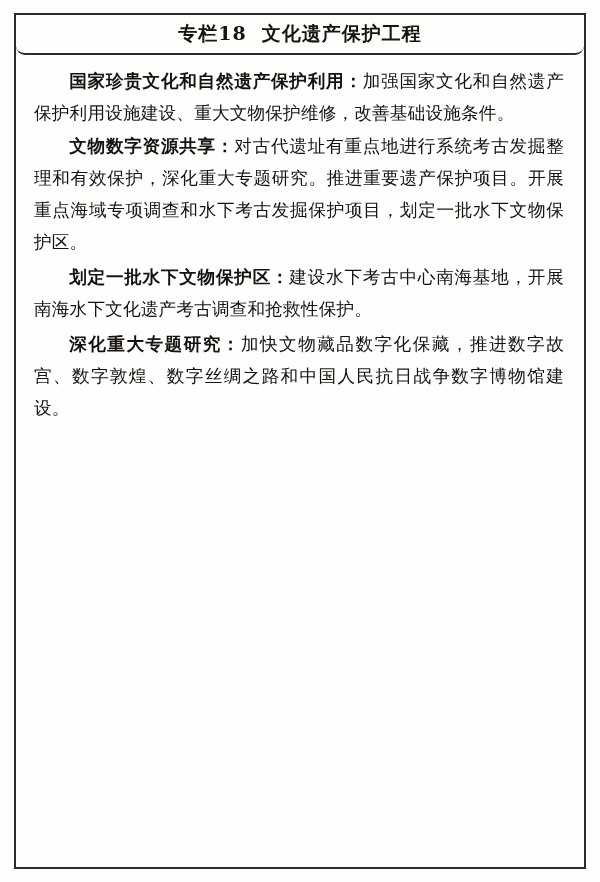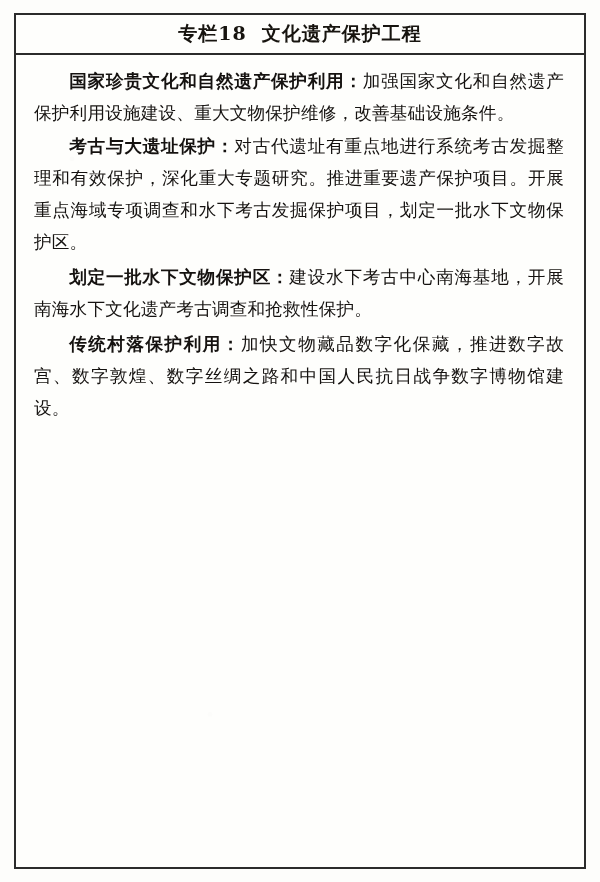--- a/index.html
+++ b/index.html
@@ -30,20 +30,21 @@
     background: #fefefc;
   }
   .title-bar {
     position: relative;
     height: 40px;
     border-bottom: 2px solid #2b2b2b;
     box-sizing: border-box;
     display: flex;
     align-items: center;
     justify-content: center;
+    border-radius: 9px;
   }
   .title-text {
     font-family: "DejaVu Serif", serif;
     font-weight: bold;
     font-size: 19px;
     letter-spacing: 1px;
     color: #17140f;
     white-space: pre;
   }
   .body-area {
@@ -88,34 +89,34 @@
     </div>
 
     <div class="body-area">
 
       <p class="para">
         <span class="lead">国家珍贵文化和自然遗产保护利用：</span><span>加强国家文化和自然遗产保护利用设施建设、重大文物保护维修，改善基础设施条件。</span>
       </p>
 
 
       <p class="para">
-        <span class="lead">考古与大遗址保护：</span><span>对古代遗址有重点地进行系统考古发掘整理和有效保护，深化重大专题研究。推进重要遗产保护项目。开展重点海域专项调查和水下考古发掘保护项目，划定一批水下文物保护区。</span>
+        <span class="lead">文物数字资源共享：</span><span>对古代遗址有重点地进行系统考古发掘整理和有效保护，深化重大专题研究。推进重要遗产保护项目。开展重点海域专项调查和水下考古发掘保护项目，划定一批水下文物保护区。</span>
       </p>
 
       <div class="spacer-sm"></div>
 
       <p class="para">
         <span class="lead">划定一批水下文物保护区：</span><span>建设水下考古中心南海基地，开展南海水下文化遗产考古调查和抢救性保护。</span>
       </p>
 
 
       <div class="spacer-sm"></div>
 
       <p class="para">
-        <span class="lead">传统村落保护利用：</span><span>加快文物藏品数字化保藏，推进数字故宫、数字敦煌、数字丝绸之路和中国人民抗日战争数字博物馆建设。</span>
+        <span class="lead">深化重大专题研究：</span><span>加快文物藏品数字化保藏，推进数字故宫、数字敦煌、数字丝绸之路和中国人民抗日战争数字博物馆建设。</span>
       </p>
 
       <div class="spacer-sm"></div>
 
 
     </div>
   </div>
   <div class="grain"></div>
 </div>
 

